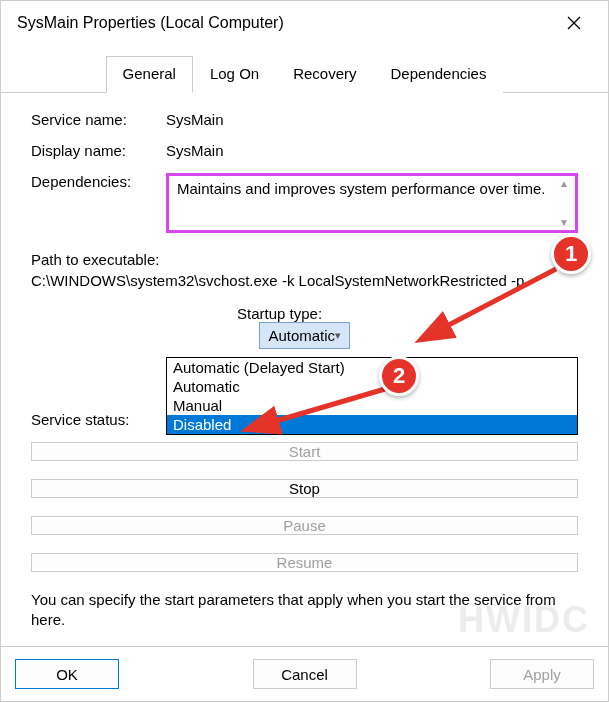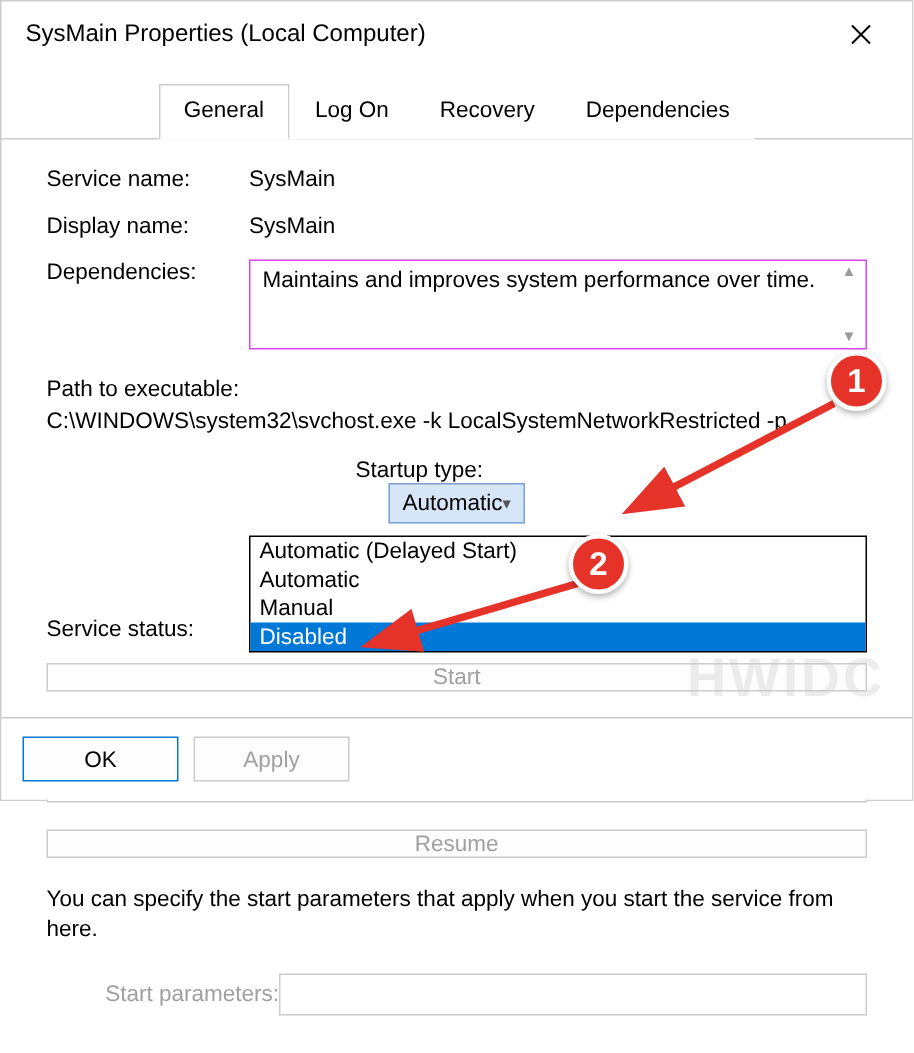--- a/index.html
+++ b/index.html
@@ -1,49 +1,49 @@
 <!DOCTYPE html>
 <html><head>
 <meta charset="utf-8">
 <style>
   * { box-sizing: border-box; font-family: "Segoe UI", Arial, sans-serif; }
   body { margin: 0; background: #fff; width: 609px; height: 702px; position: relative; overflow: hidden; }
-  .window { width: 609px; height: 534px; border: 1px solid #ccc; background: #fff; position: relative; }
+  .window { width: 609px; height: 702px; border: 1px solid #ccc; background: #fff; position: relative; }
   .titlebar { display: flex; align-items: center; justify-content: space-between; padding: 8px 14px 10px 16px; }
   .titlebar .title { font-size: 16px; color: #000; }
   .close-btn { width: 40px; height: 28px; display: flex; align-items: center; justify-content: center; font-size: 16px; cursor: default; }
   .tabs { display: flex; padding: 0 14px; border-bottom: 1px solid #ccc; margin-top: 8px; justify-content: center; }
   .tab { padding: 8px 16px 10px 16px; font-size: 15px; color: #000; border: 1px solid transparent; border-bottom: none; position: relative; top: 1px; background: #fff; }
   .tab.active { border-color: #ccc; border-bottom: 1px solid #fff; }
   .content { padding: 18px 30px 10px 30px; font-size: 15px; color: #000; }
   .row { display: flex; align-items: flex-start; margin-bottom: 14px; }
   .row .label { width: 135px; flex-shrink: 0; }
   .row .value { flex: 1; }
-  .desc-box { flex: 1; border: 1px solid #d946ef; padding: 4px 8px; height: 60px; position: relative; }
+  .desc-box { flex: 1; border: 3px solid #d946ef; padding: 4px 8px; height: 60px; position: relative; }
   .desc-scroll { position: absolute; right: 2px; top: 2px; bottom: 2px; width: 14px; display: flex; flex-direction: column; justify-content: space-between; color: #999; font-size: 10px; }
   .path-section { margin-top: 18px; margin-bottom: 16px; }
   .path-label { margin-bottom: 4px; }
   .path-value { font-size: 15px; }
   .startup-row { display: flex; align-items: center; margin-top: 12px; margin-bottom: 8px; position: relative; flex-direction: column; }
   .startup-row .label { width: 135px; flex-shrink: 0; }
   .select-box { flex: 1; border: 1px solid #7a9fd6; background: #d6e5f7; padding: 4px 8px; font-size: 15px; position: relative; display: flex; align-items: center; justify-content: space-between; height: 28px; }
   .select-box .chevron { font-size: 11px; color: #555; }
   .dropdown { position: absolute; left: 165px; right: 30px; top: 356px; border: 1px solid #000; background: #fff; z-index: 10; }
   .dropdown-item { padding: 1px 6px; font-size: 15px; }
   .dropdown-item.highlighted { background: #0078d7; color: #fff; }
   .status-row { display: flex; align-items: center; margin-top: 62px; margin-bottom: 14px; }
   .status-row .label { width: 135px; }
   .btn-row { display: flex; gap: 18px; margin-bottom: 18px; flex-direction: column; }
   .svc-btn { flex: 1; height: 32px; border: 1px solid #ccc; background: #fdfdfd; font-size: 15px; color: #000; display: flex; align-items: center; justify-content: center; }
   .svc-btn.disabled { color: #a0a0a0; }
   .hint { font-size: 15px; margin-bottom: 18px; line-height: 1.35; }
   .params-row { display: flex; align-items: center; }
   .params-row .label { width: 155px; color: #a0a0a0; text-align: right; }
   .params-input { flex: 1; height: 28px; border: 1px solid #ccc; }
-  .bottom-bar { position: absolute; left: 0; right: 0; bottom: 0; border-top: 1px solid #ccc; padding: 12px 14px; display: flex; justify-content: flex-start; gap: 10px; background: #fff; }
+  .bottom-bar { position: absolute; left: 0; right: 0; bottom: 0; border-top: 1px solid #ccc; padding: 12px 14px; display: flex; justify-content: space-between; gap: 10px; background: #fff; }
   .dlg-btn { width: 104px; height: 30px; border: 1px solid #ccc; background: #fdfdfd; font-size: 15px; display: flex; align-items: center; justify-content: center; }
   .dlg-btn.default { border-color: #0078d7; }
   .dlg-btn.disabled { color: #a0a0a0; }
   .badge { position: absolute; width: 40px; height: 40px; border-radius: 50%; background: #e6332a; border: 3px solid #fff; box-shadow: 0 2px 4px rgba(0,0,0,.3); color: #fff; font-size: 22px; font-weight: bold; display: flex; align-items: center; justify-content: center; z-index: 30; }
   .badge1 { top: 233px; left: 550px; }
   .badge2 { top: 355px; left: 378px; }
   .arrow { position: absolute; z-index: 20; pointer-events: none; }
   .watermark { position: absolute; right: 18px; bottom: 60px; font-size: 36px; font-weight: bold; color: rgba(200,200,200,.35); letter-spacing: 2px; z-index: 5; }
 </style>
 </head>
@@ -122,20 +122,21 @@
 
   <div class="dropdown">
     <div class="dropdown-item">Automatic (Delayed Start)</div>
     <div class="dropdown-item">Automatic</div>
     <div class="dropdown-item">Manual</div>
     <div class="dropdown-item highlighted">Disabled</div>
   </div>
 
   <div class="bottom-bar">
     <div class="dlg-btn default">OK</div>
+    <div class="dlg-btn">Cancel</div>
     <div class="dlg-btn disabled">Apply</div>
   </div>
 
   <svg class="arrow" style="left:0;top:0;" width="609" height="702">
     <defs>
         <marker id="ah1" markerWidth="10" markerHeight="10" refX="2" refY="3" orient="auto">
           <path d="M0,0 L0,6 L8,3 z" fill="#e6332a"></path>
         </marker>
       </defs>
     <line x1="555" y1="268" x2="440" y2="328" stroke="#e6332a" stroke-width="5" marker-end="url(#ah1)"></line>

